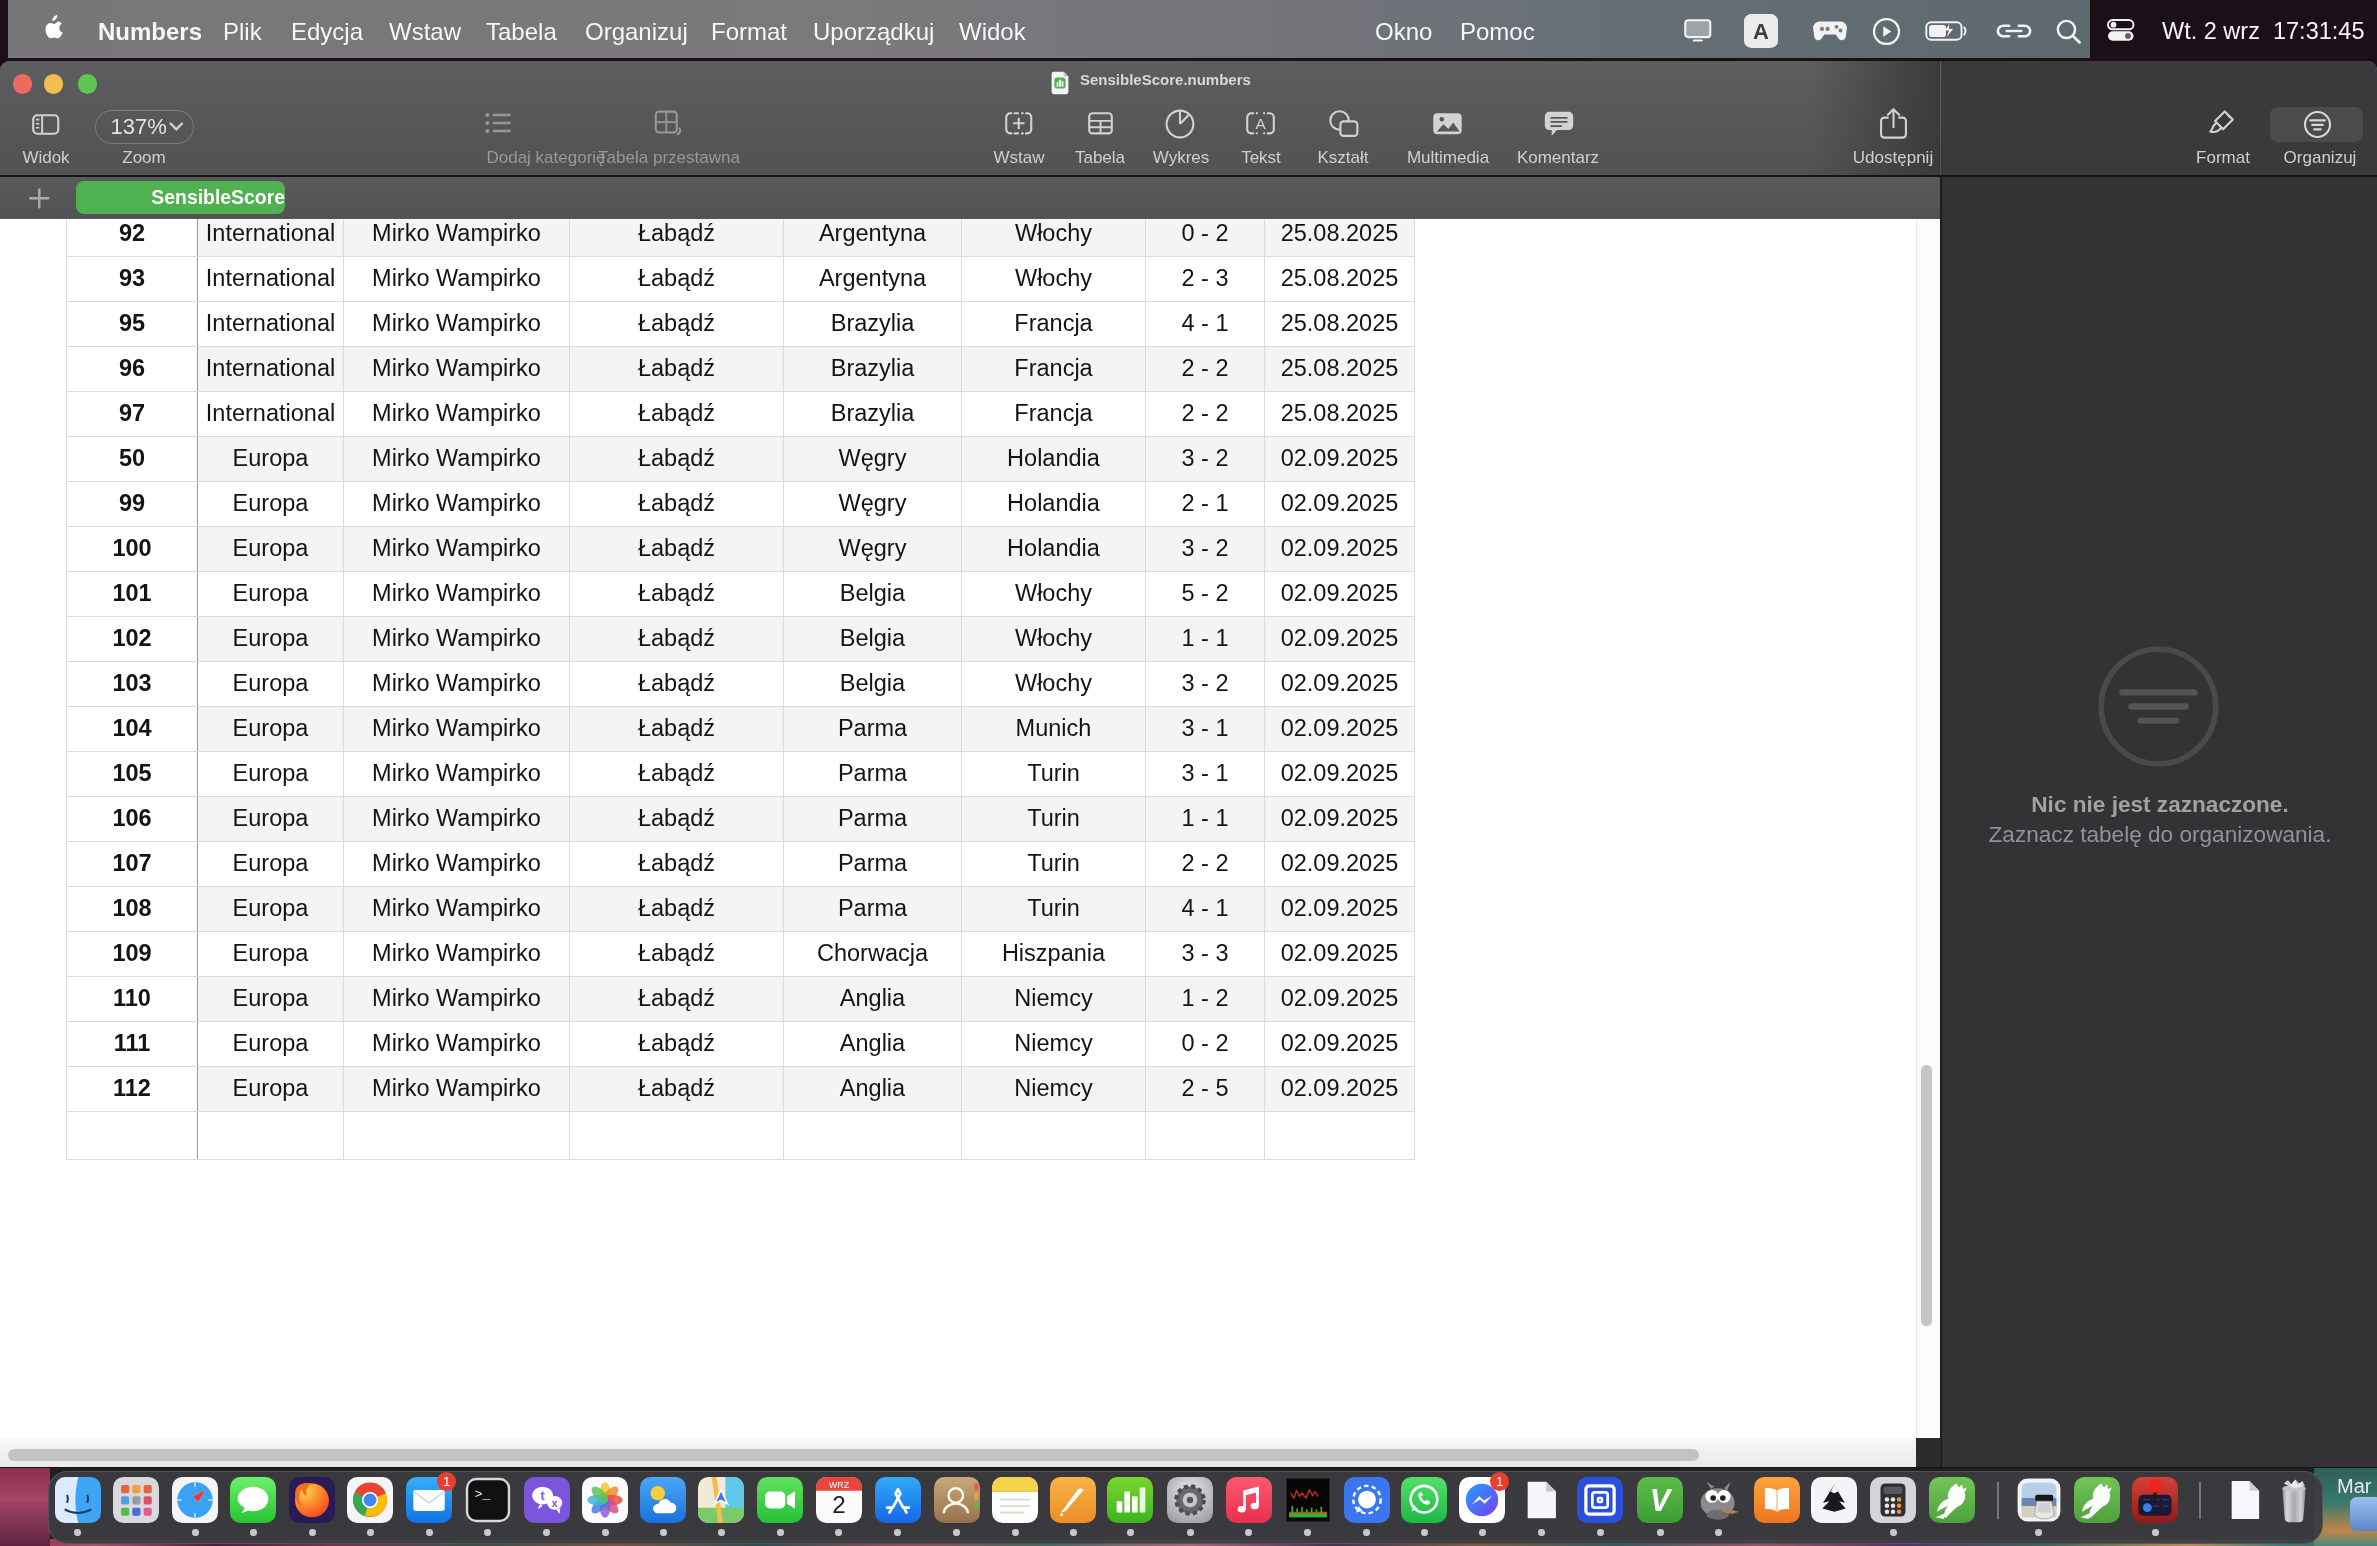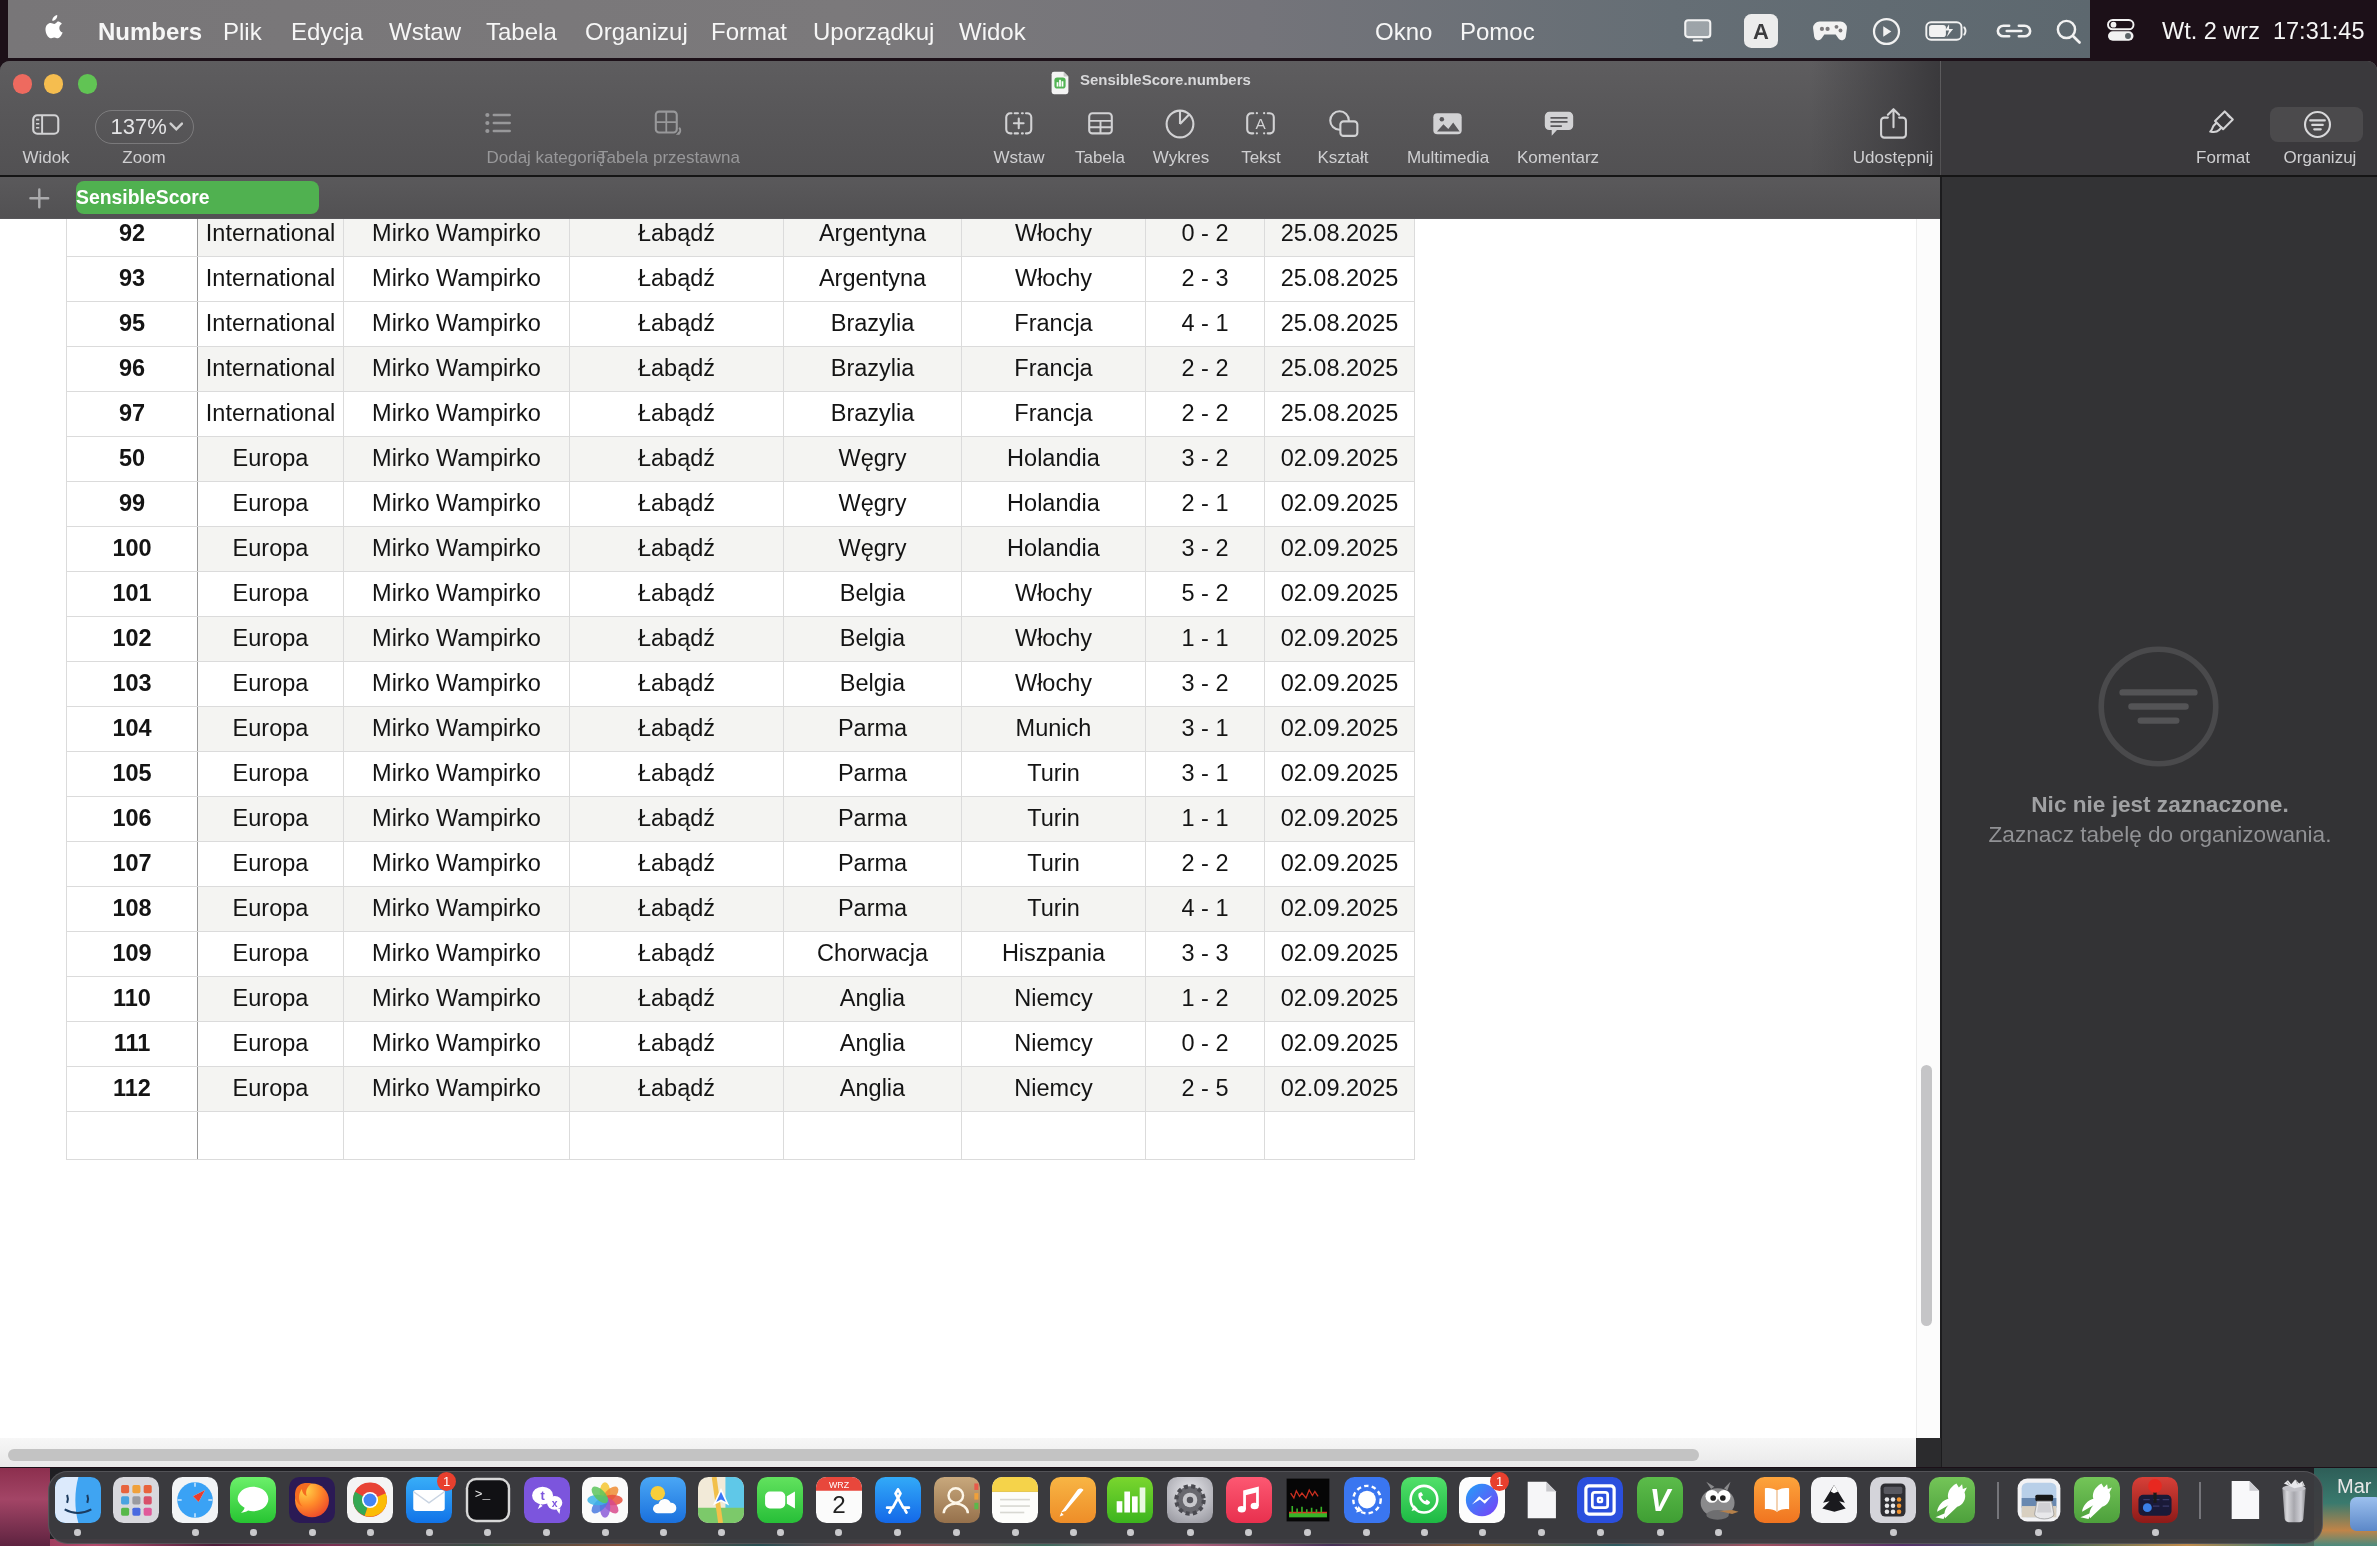--- a/index.html
+++ b/index.html
@@ -232,21 +232,21 @@
     <div class="abs" style="left:95px;top:49px;width:99px;height:34px;border:1.6px solid rgba(255,255,255,0.22);border-radius:18px;box-sizing:border-box;">
       <span style="position:absolute;left:14.6px;top:3.2px;font-size:22px;color:#e4e4e6;">137%</span>
       <svg style="position:absolute;right:9.7px;top:10.5px;" width="14.6" height="9.7" viewBox="0 0 18 12">
           <path d="M2 2l7 7 7-7" stroke="#cfcfcf" stroke-width="3" fill="none" stroke-linecap="round"></path>
         </svg>
     </div>
 
     <svg class="abs" style="left:27.5px;top:126px;" width="22.6" height="22.6" viewBox="0 0 28 28">
         <path d="M14 3v22M3 14h22" stroke="#ababad" stroke-width="3" stroke-linecap="round"></path>
       </svg>
-    <div class="abs" style="left:76px;top:120px;width:243px;height:33px;background:#50b150;border-radius:8px;text-align:left;">
+    <div class="abs" style="left:76px;top:120px;width:209px;height:33px;background:#50b150;border-radius:8px;text-align:right;">
       <span style="font-size:19.4px;font-weight:bold;color:#fff;line-height:33px;">SensibleScore</span>
     </div>
 
     <div class="abs" id="content">
       <div class="abs" style="left:66px;top:-8px;">
         <table id="tbl">
             <colgroup>
               <col style="width:131px">
               <col style="width:146px">
               <col style="width:226px">

